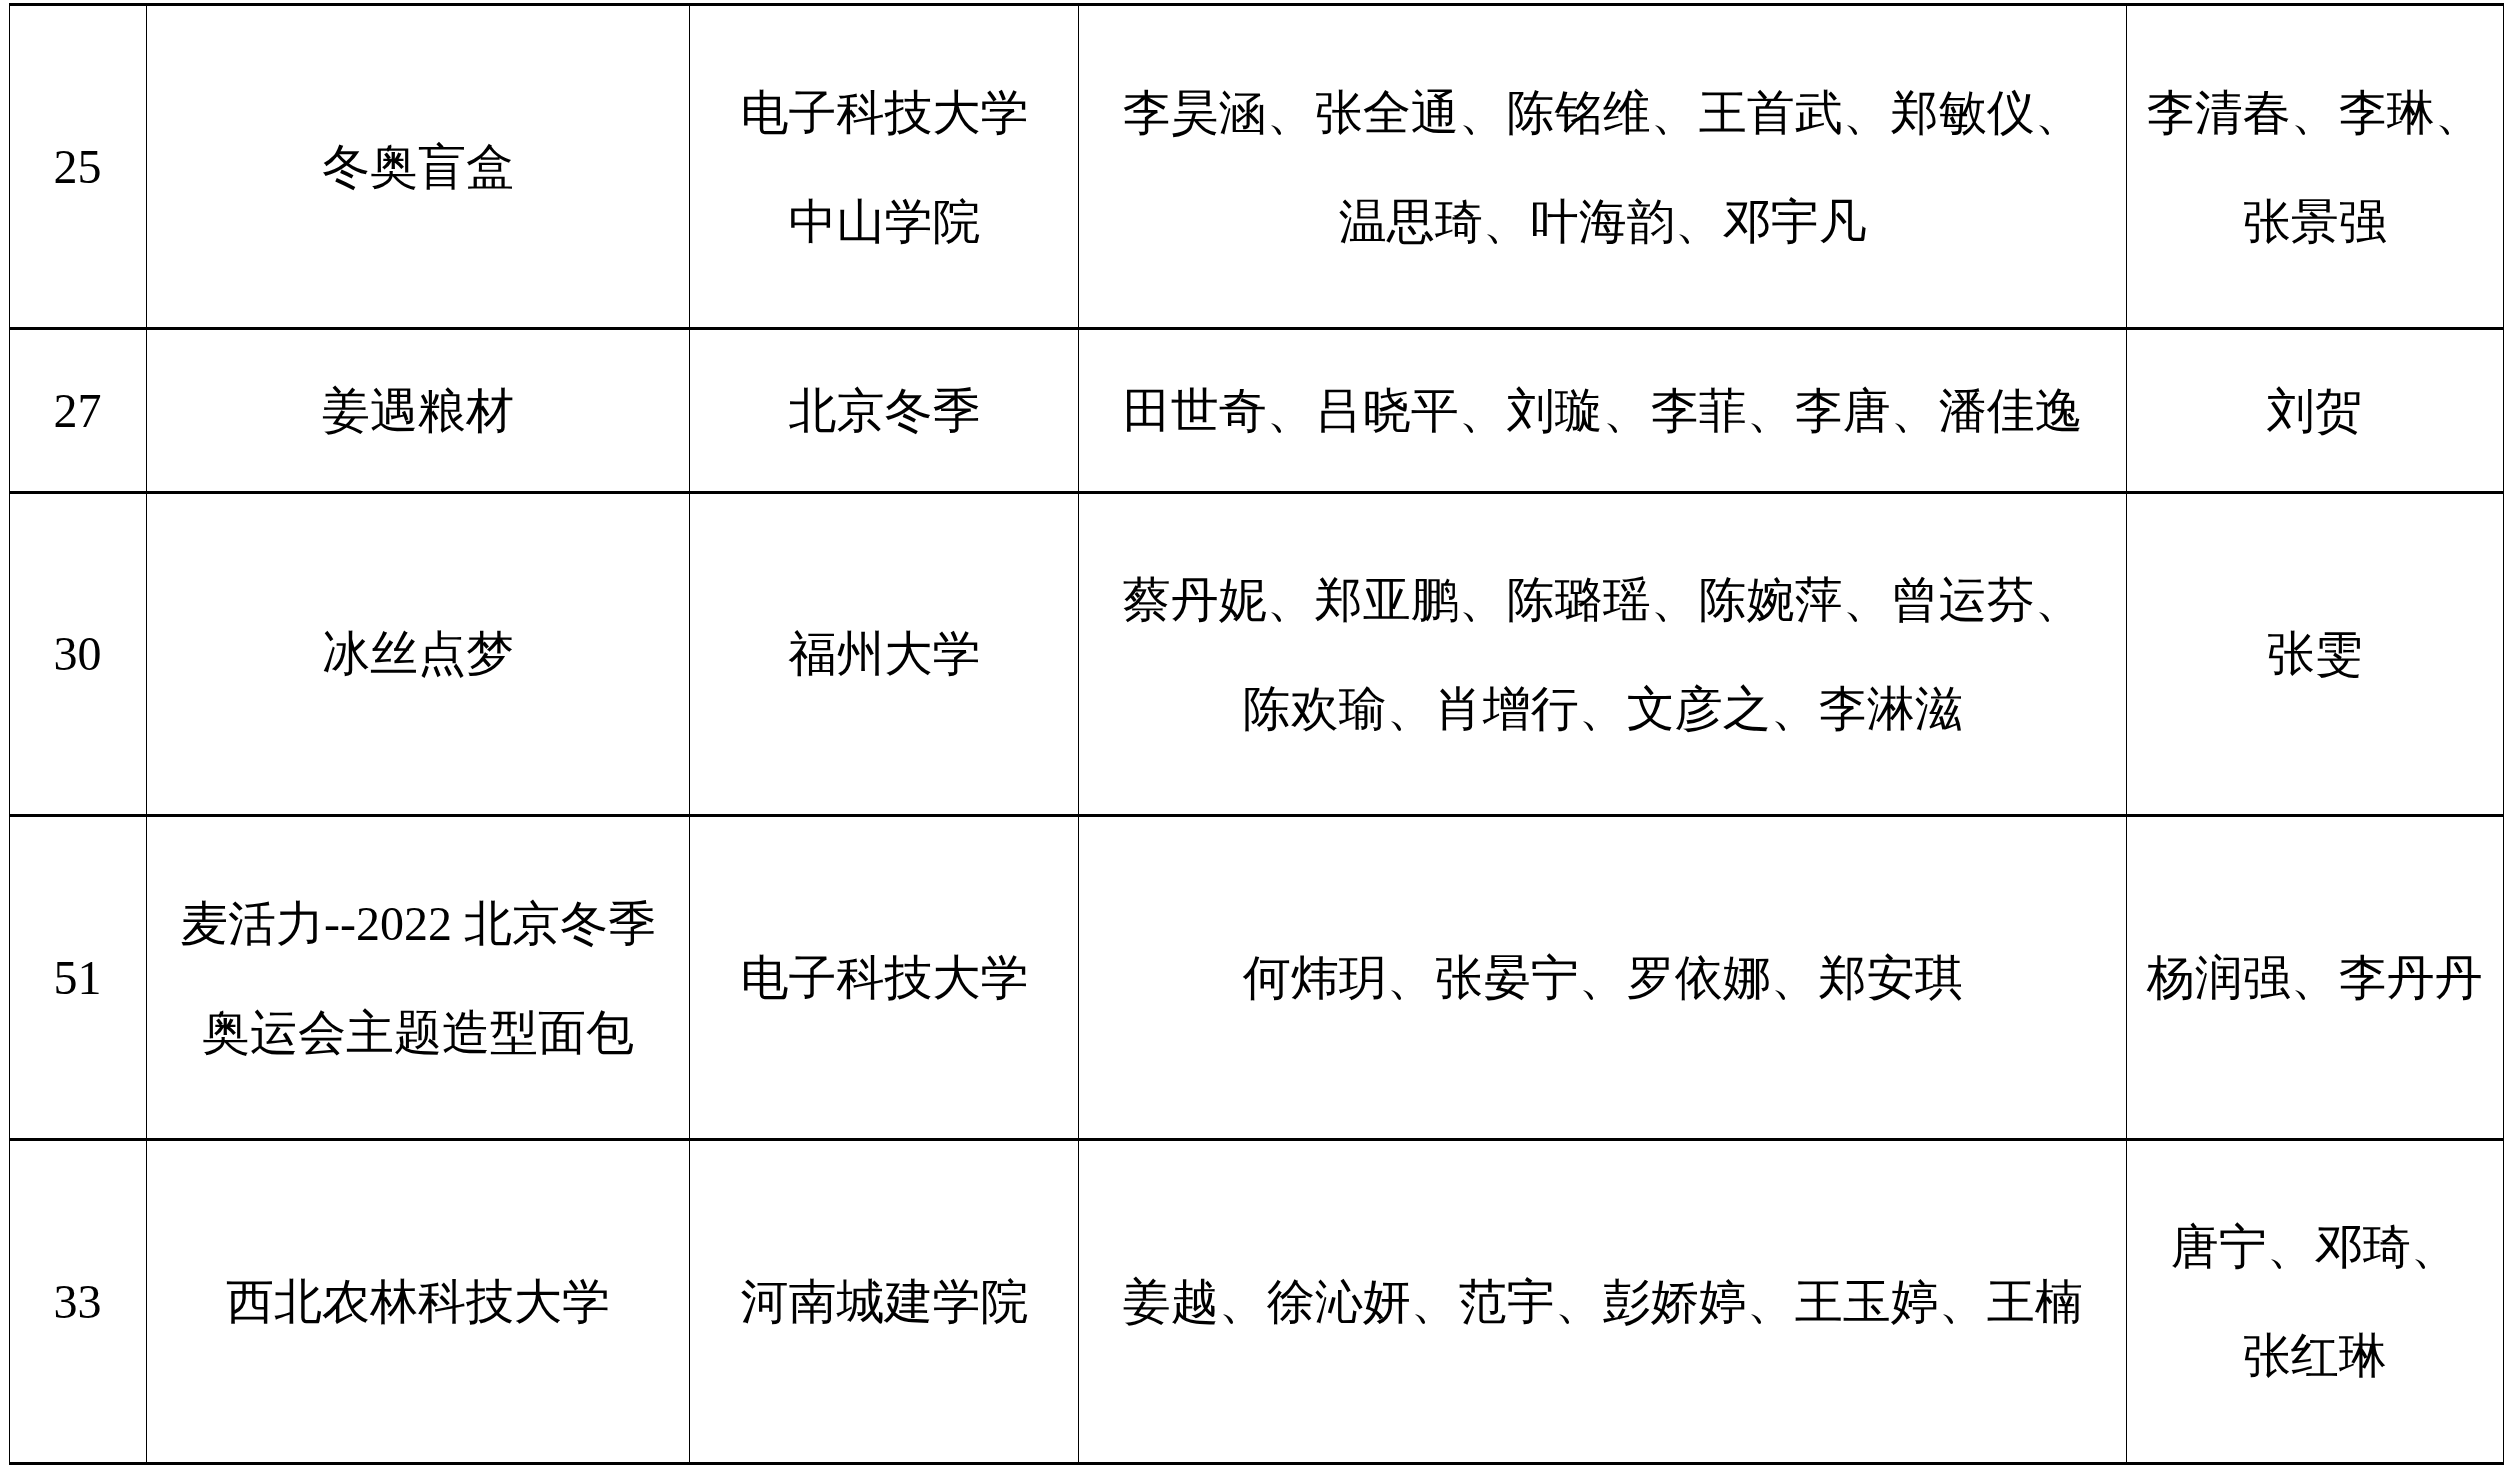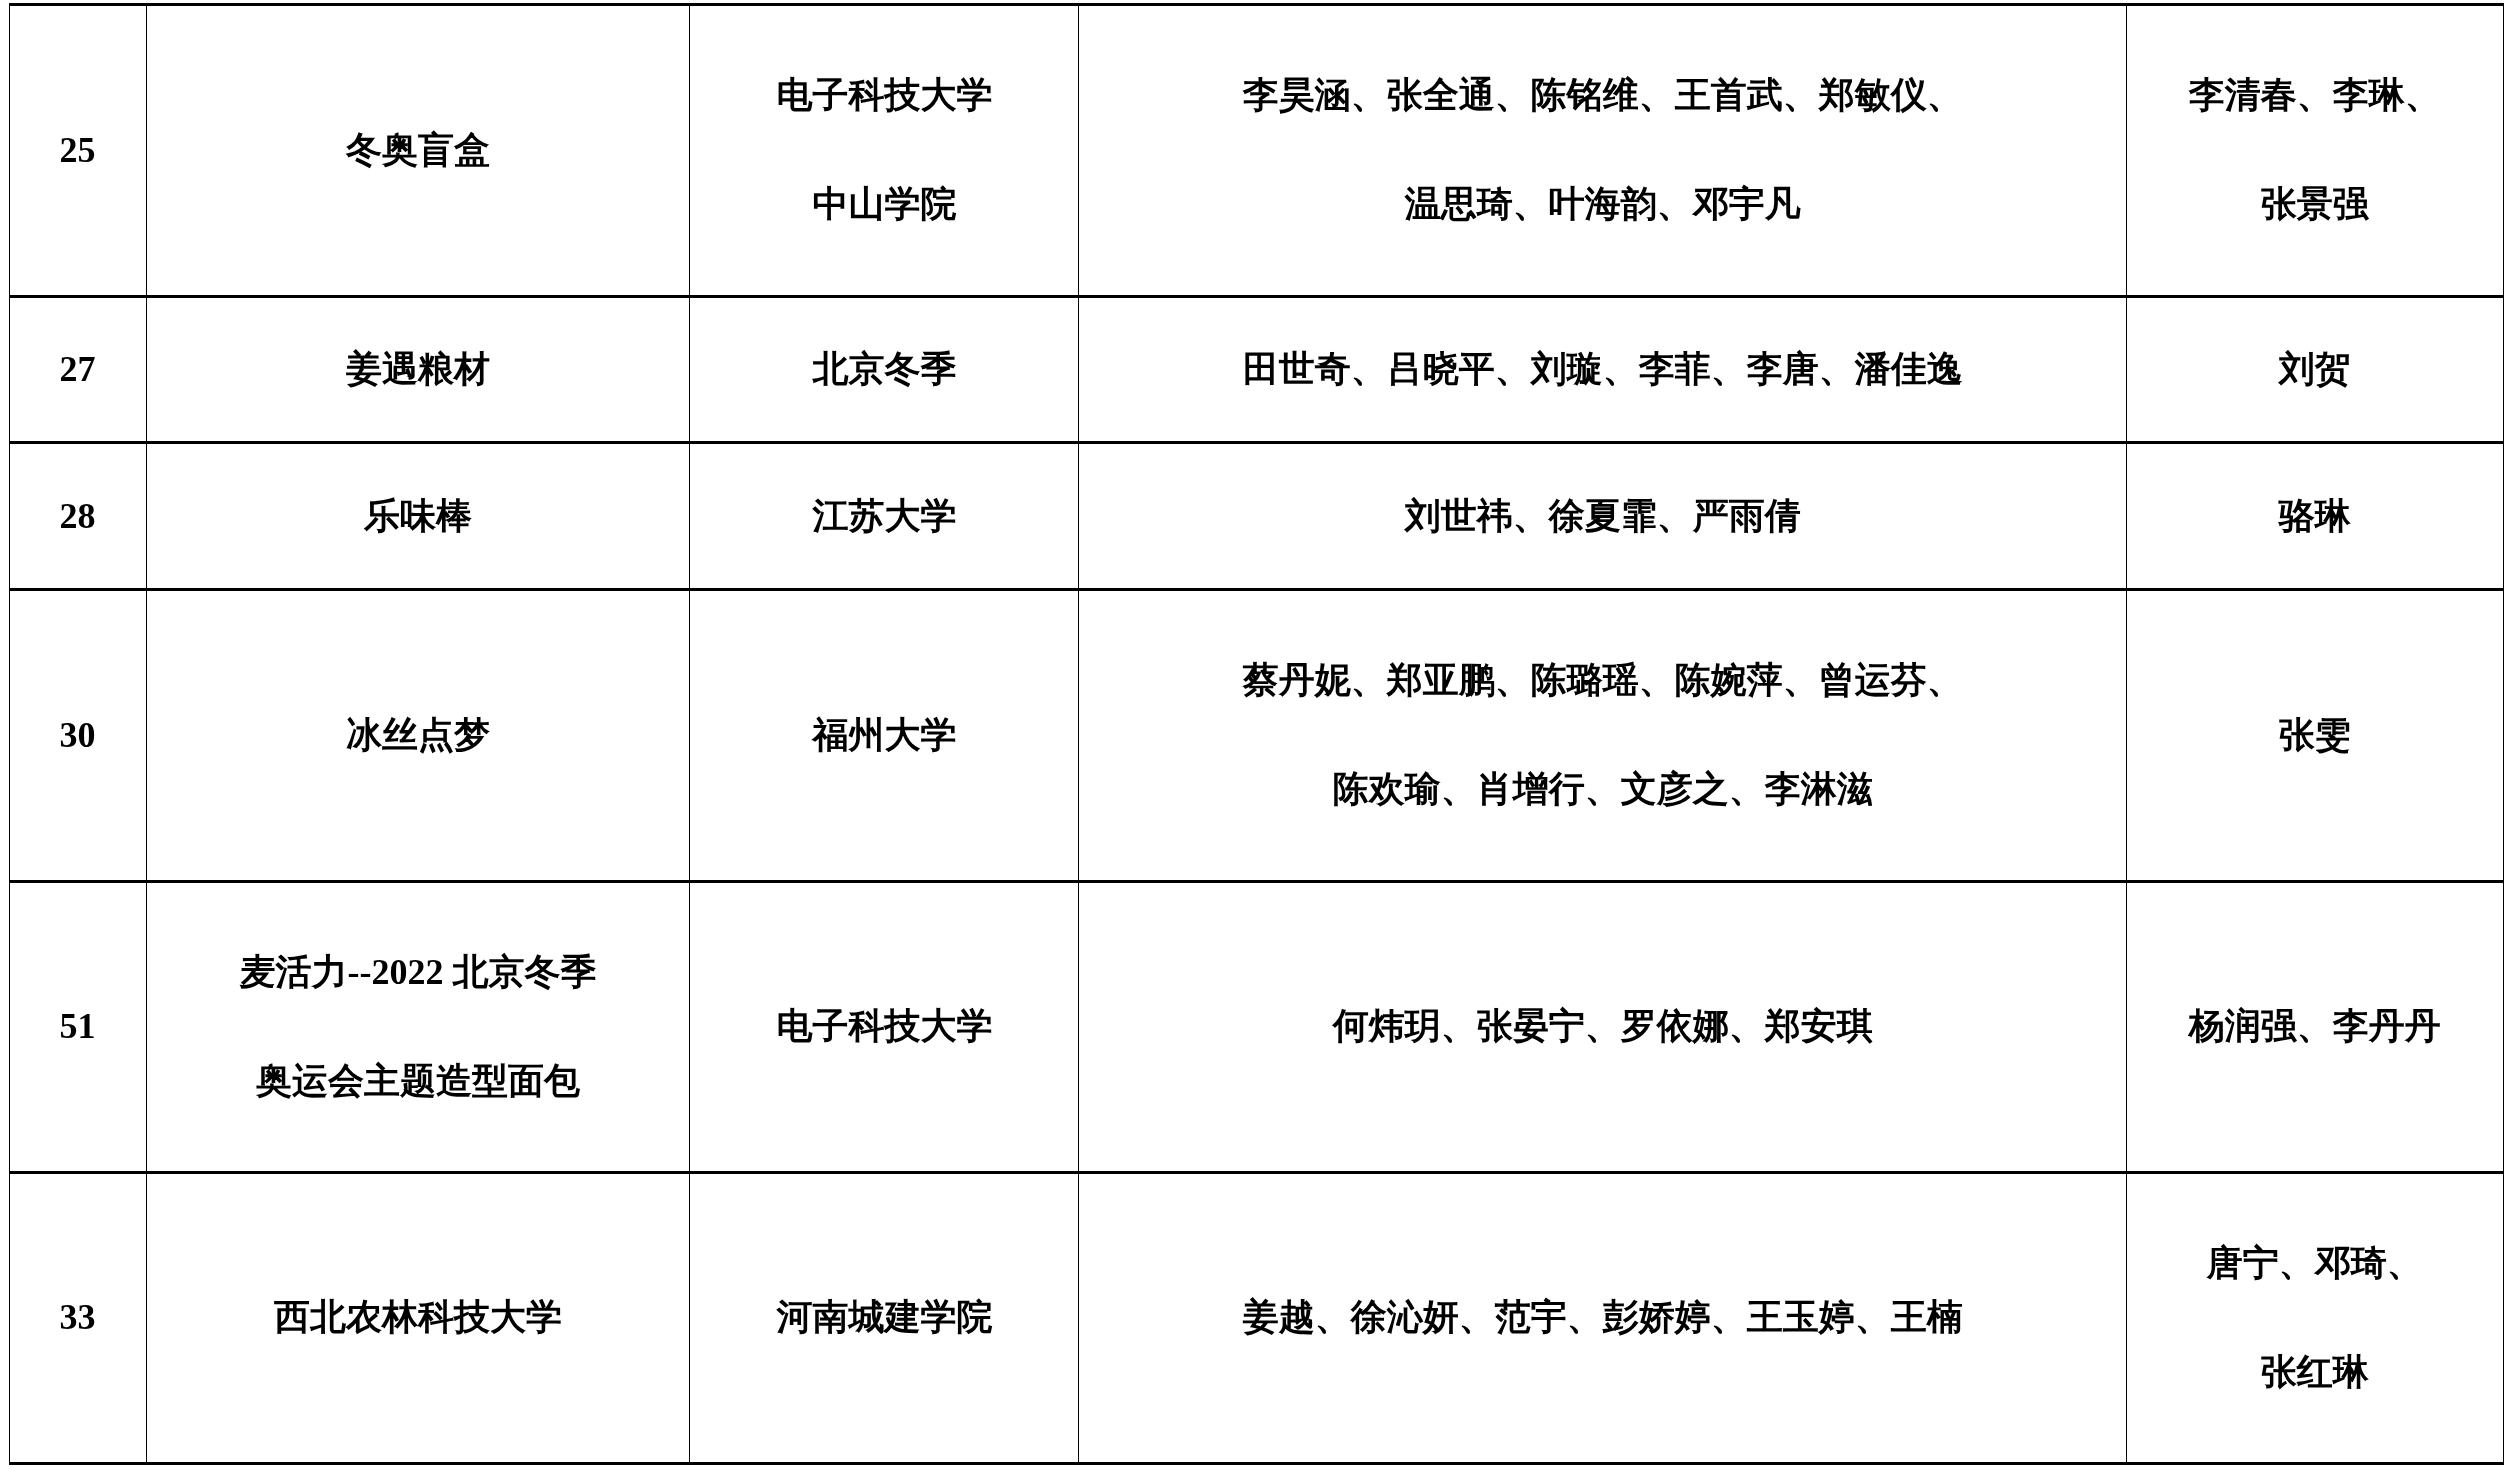--- a/index.html
+++ b/index.html
@@ -29,26 +29,25 @@
   col.c-members    { width: 42.0%; }
   col.c-advisors   { width: 15.1%; }
 
   td {
     border-left: 1.7px solid #000;
     border-right: 1.7px solid #000;
     border-top: 3.4px solid #000;
     border-bottom: 3.4px solid #000;
     text-align: center;
     vertical-align: middle;
-    font-size: 36px;
+    font-size: 48px;
     line-height: 109px;
     white-space: pre-line;
     overflow: hidden;
     padding: 0 5.1px;
-    font-weight: bold;
   }
   tr.single td { height: 109px; }
   tr.tall td   { height: 219px; }
 </style>
 </head>
 <body>
 
 <div class="page">
   <table class="award-table">
     <colgroup>
@@ -69,27 +68,20 @@
     <td>李清春、李琳、
 张景强</td>
   </tr>
         <tr class="single">
     <td>27</td>
     <td>姜遇粮材</td>
     <td>北京冬季</td>
     <td>田世奇、吕晓平、刘璇、李菲、李唐、潘佳逸</td>
     <td>刘贺</td>
   </tr>
-        <tr class="single">
-    <td>28</td>
-    <td>乐味棒</td>
-    <td>江苏大学</td>
-    <td>刘世祎、徐夏霏、严雨倩</td>
-    <td>骆琳</td>
-  </tr>
         <tr class="tall">
     <td>30</td>
     <td>冰丝点梦</td>
     <td>福州大学</td>
     <td>蔡丹妮、郑亚鹏、陈璐瑶、陈婉萍、曾运芬、
 陈欢瑜、肖增行、文彦之、李淋滋</td>
     <td>张雯</td>
   </tr>
         <tr class="tall">
     <td>51</td>

